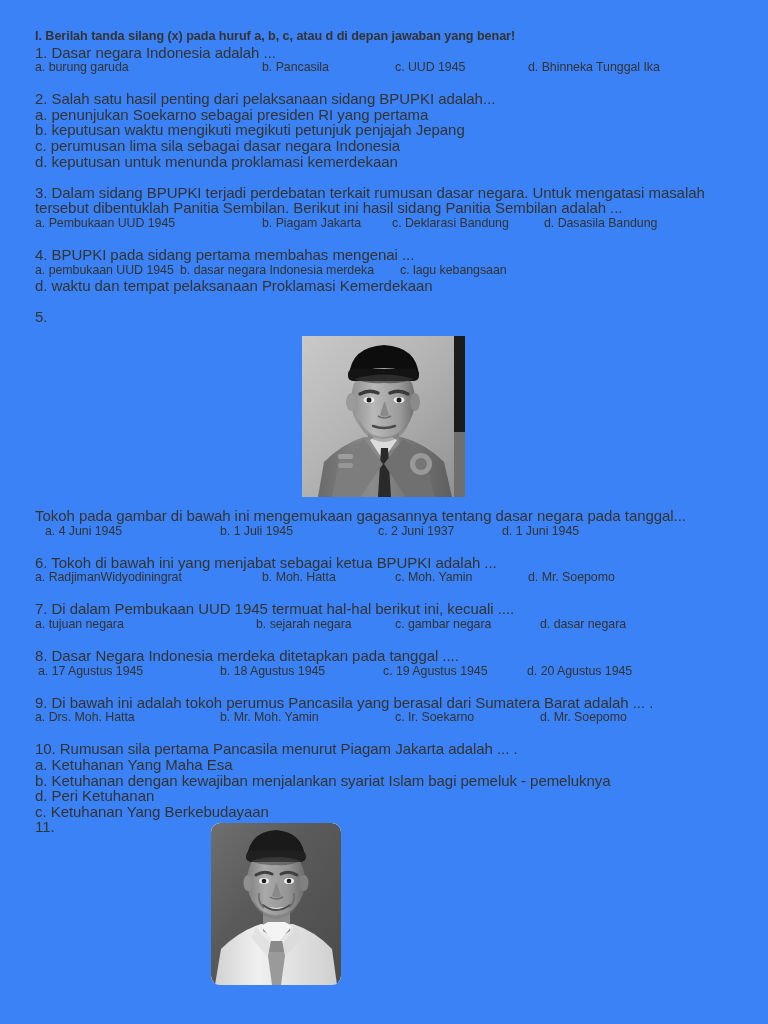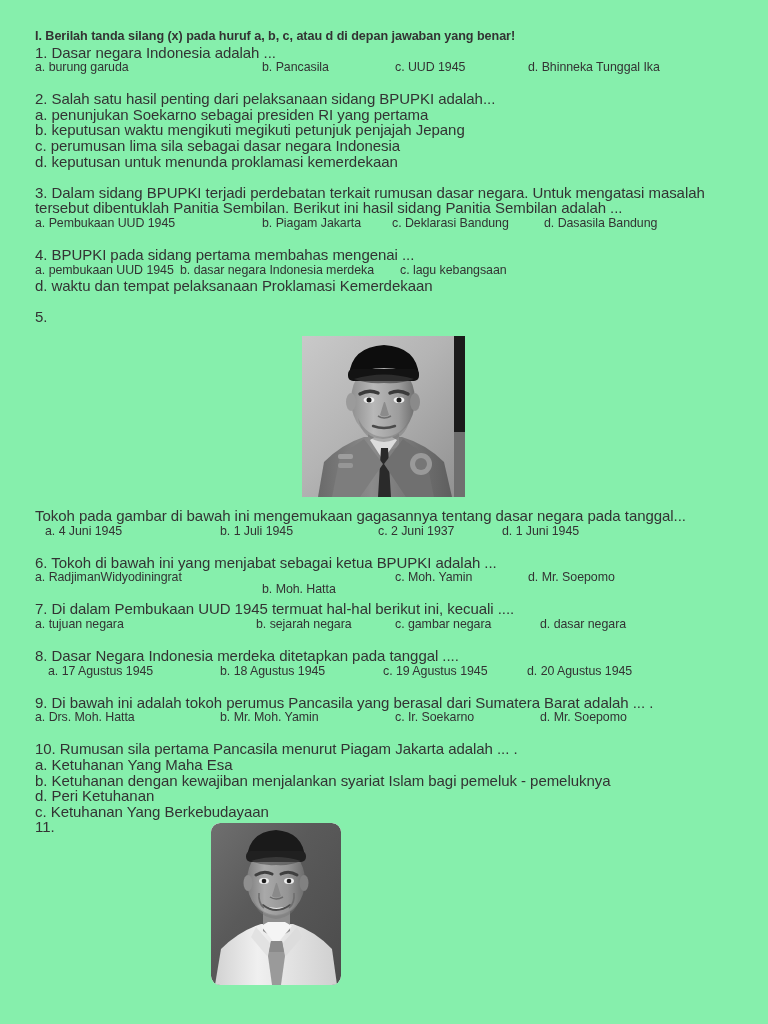--- a/index.html
+++ b/index.html
@@ -11,21 +11,21 @@
     width: 768px;
     height: 1024px;
     font-family: "Liberation Sans", sans-serif;
     color: #333333;
     overflow: hidden;
   }
   .page {
     position: relative;
     width: 768px;
     height: 1024px;
-    background: #86efac;
+    background: #3b82f6;
     padding: 0;
     box-sizing: border-box;
   }
   .content {
     position: absolute;
     left: 35px;
     top: 29px;
     width: 700px;
   }
   .heading {
@@ -74,30 +74,30 @@
   .cols-q4 .c-a { left: 0px; }
   .cols-q4 .c-b { left: 145px; }
   .cols-q4 .c-c { left: 365px; }
 
   .cols-q5 .c-a { left: 10px; text-align: center; }
   .cols-q5 .c-b { left: 185px; }
   .cols-q5 .c-c { left: 343px; }
   .cols-q5 .c-d { left: 467px; }
 
   .cols-q6 .c-a { left: 0px; }
-  .cols-q6 .c-b { left: 227px; margin-top: 12px; }
+  .cols-q6 .c-b { left: 227px; }
   .cols-q6 .c-c { left: 360px; }
   .cols-q6 .c-d { left: 493px; }
 
   .cols-q7 .c-a { left: 0px; }
   .cols-q7 .c-b { left: 185px; padding-left: 36px; }
   .cols-q7 .c-c { left: 360px; }
   .cols-q7 .c-d { left: 505px; }
 
-  .cols-q8 .c-a { left: 13px; }
+  .cols-q8 .c-a { left: 3px; }
   .cols-q8 .c-b { left: 185px; }
   .cols-q8 .c-c { left: 348px; }
   .cols-q8 .c-d { left: 492px; }
 
   .cols-q9 .c-a { left: 0px; }
   .cols-q9 .c-b { left: 185px; }
   .cols-q9 .c-c { left: 360px; }
   .cols-q9 .c-d { left: 505px; }
 
   

